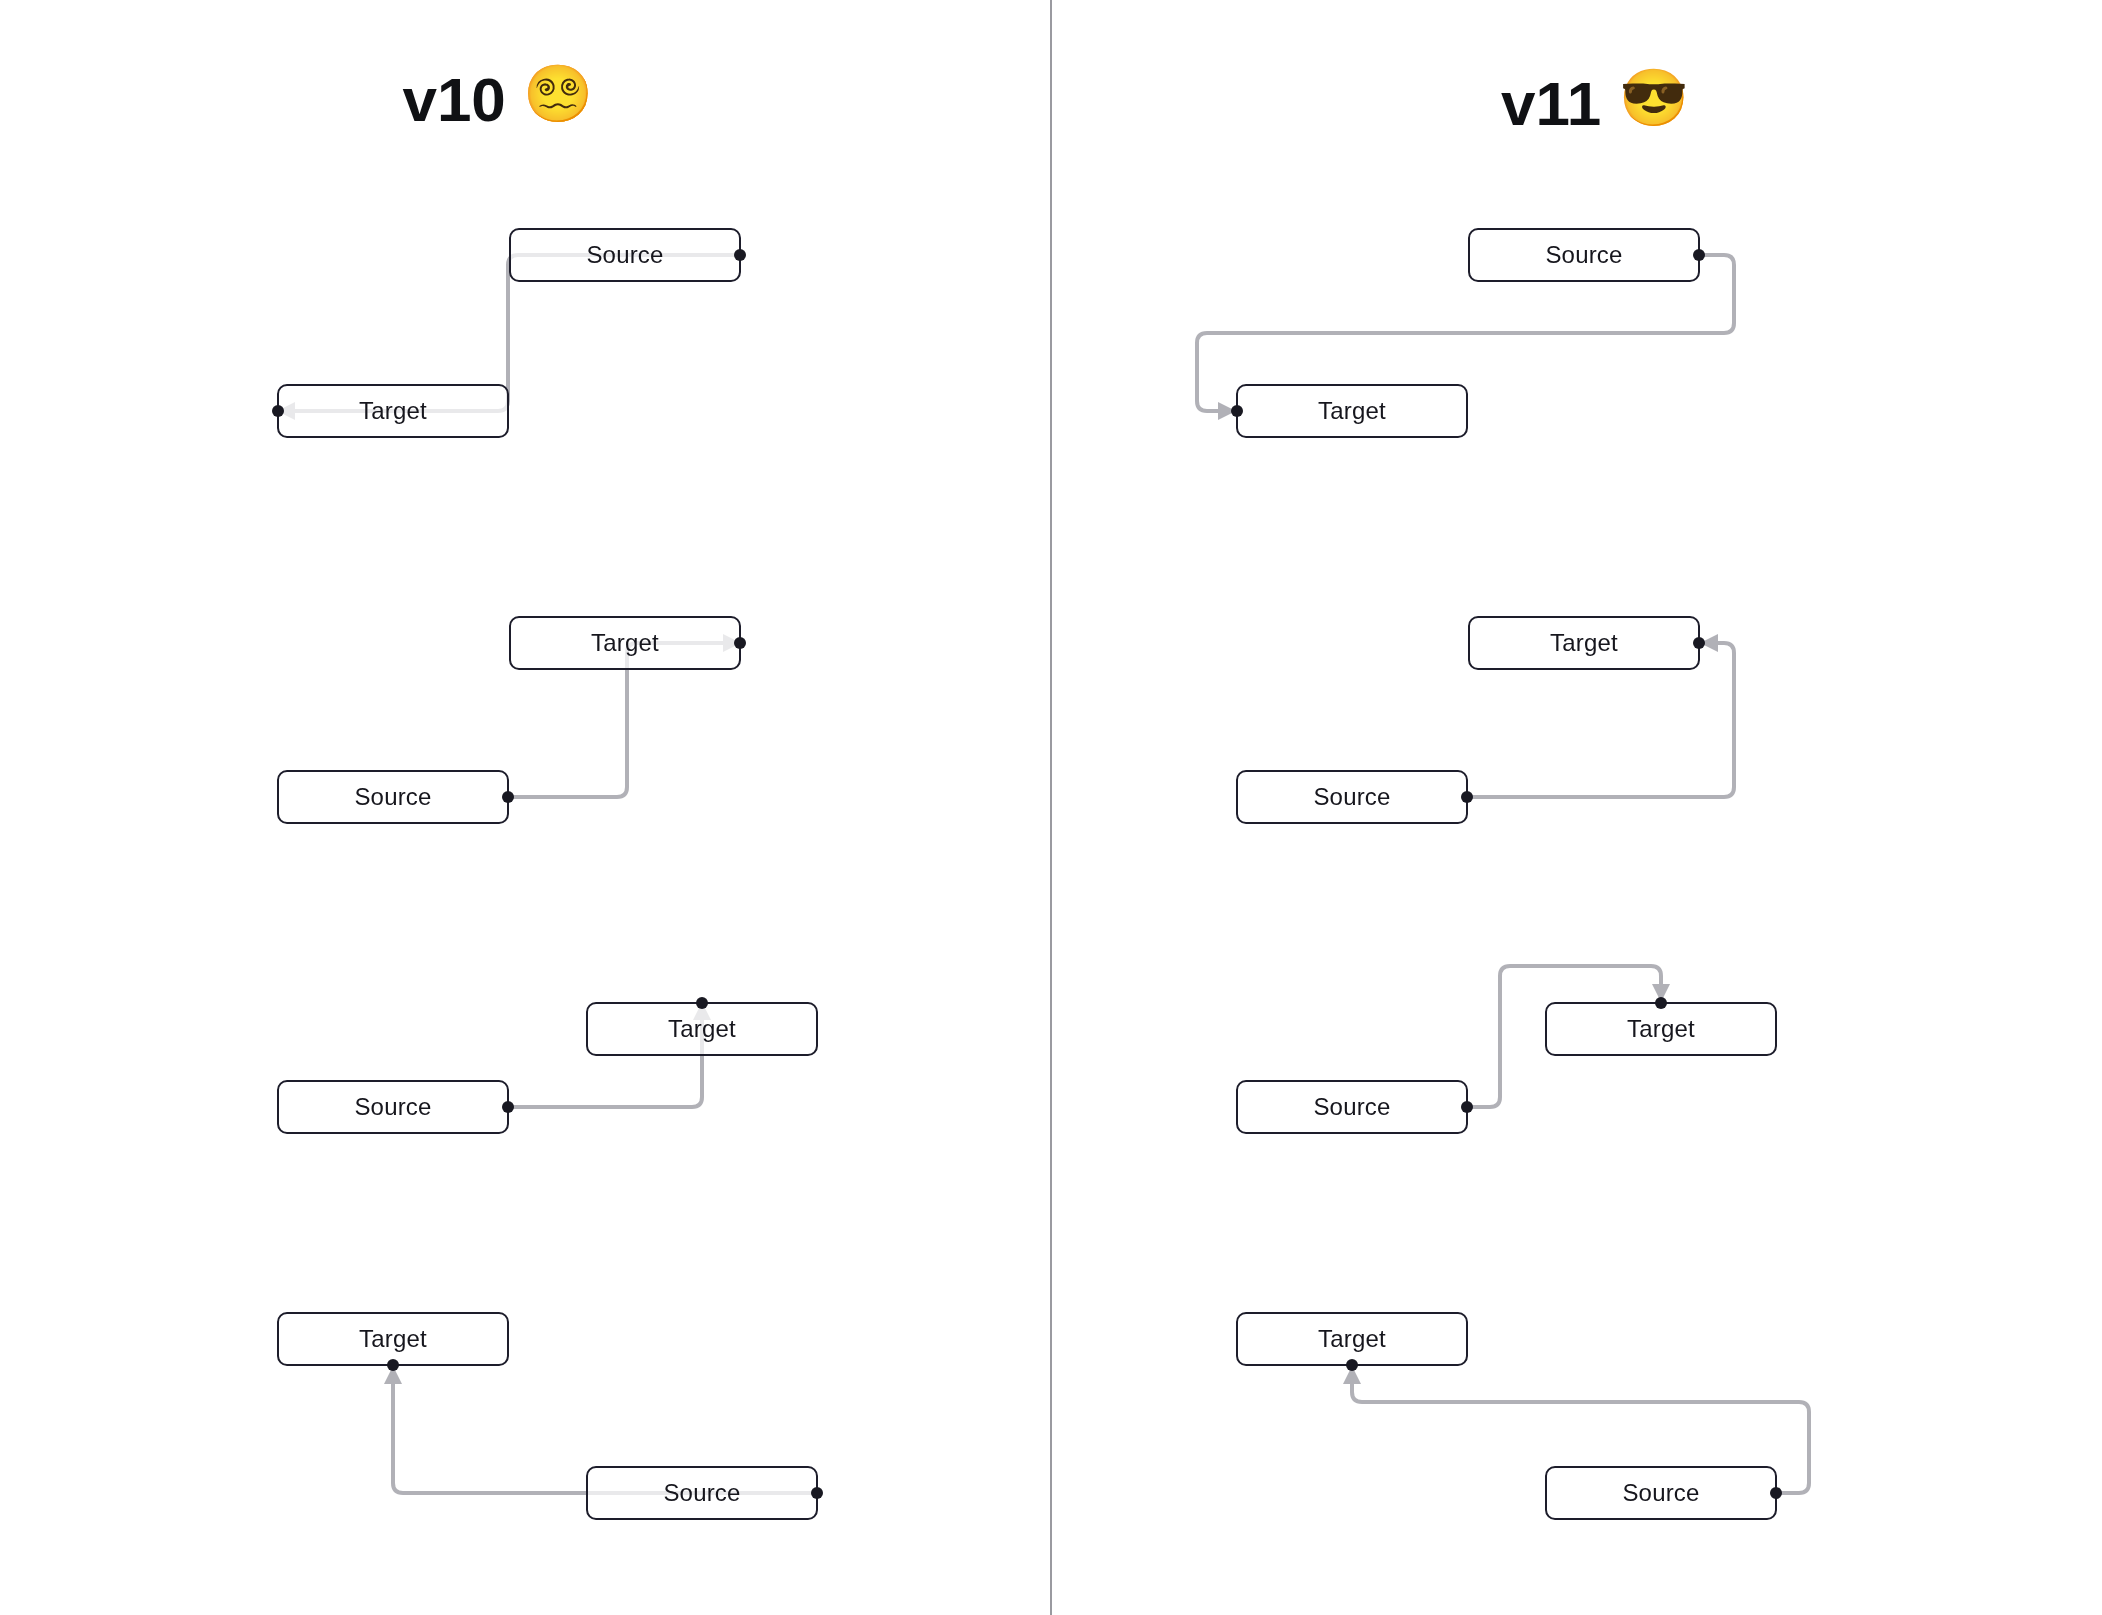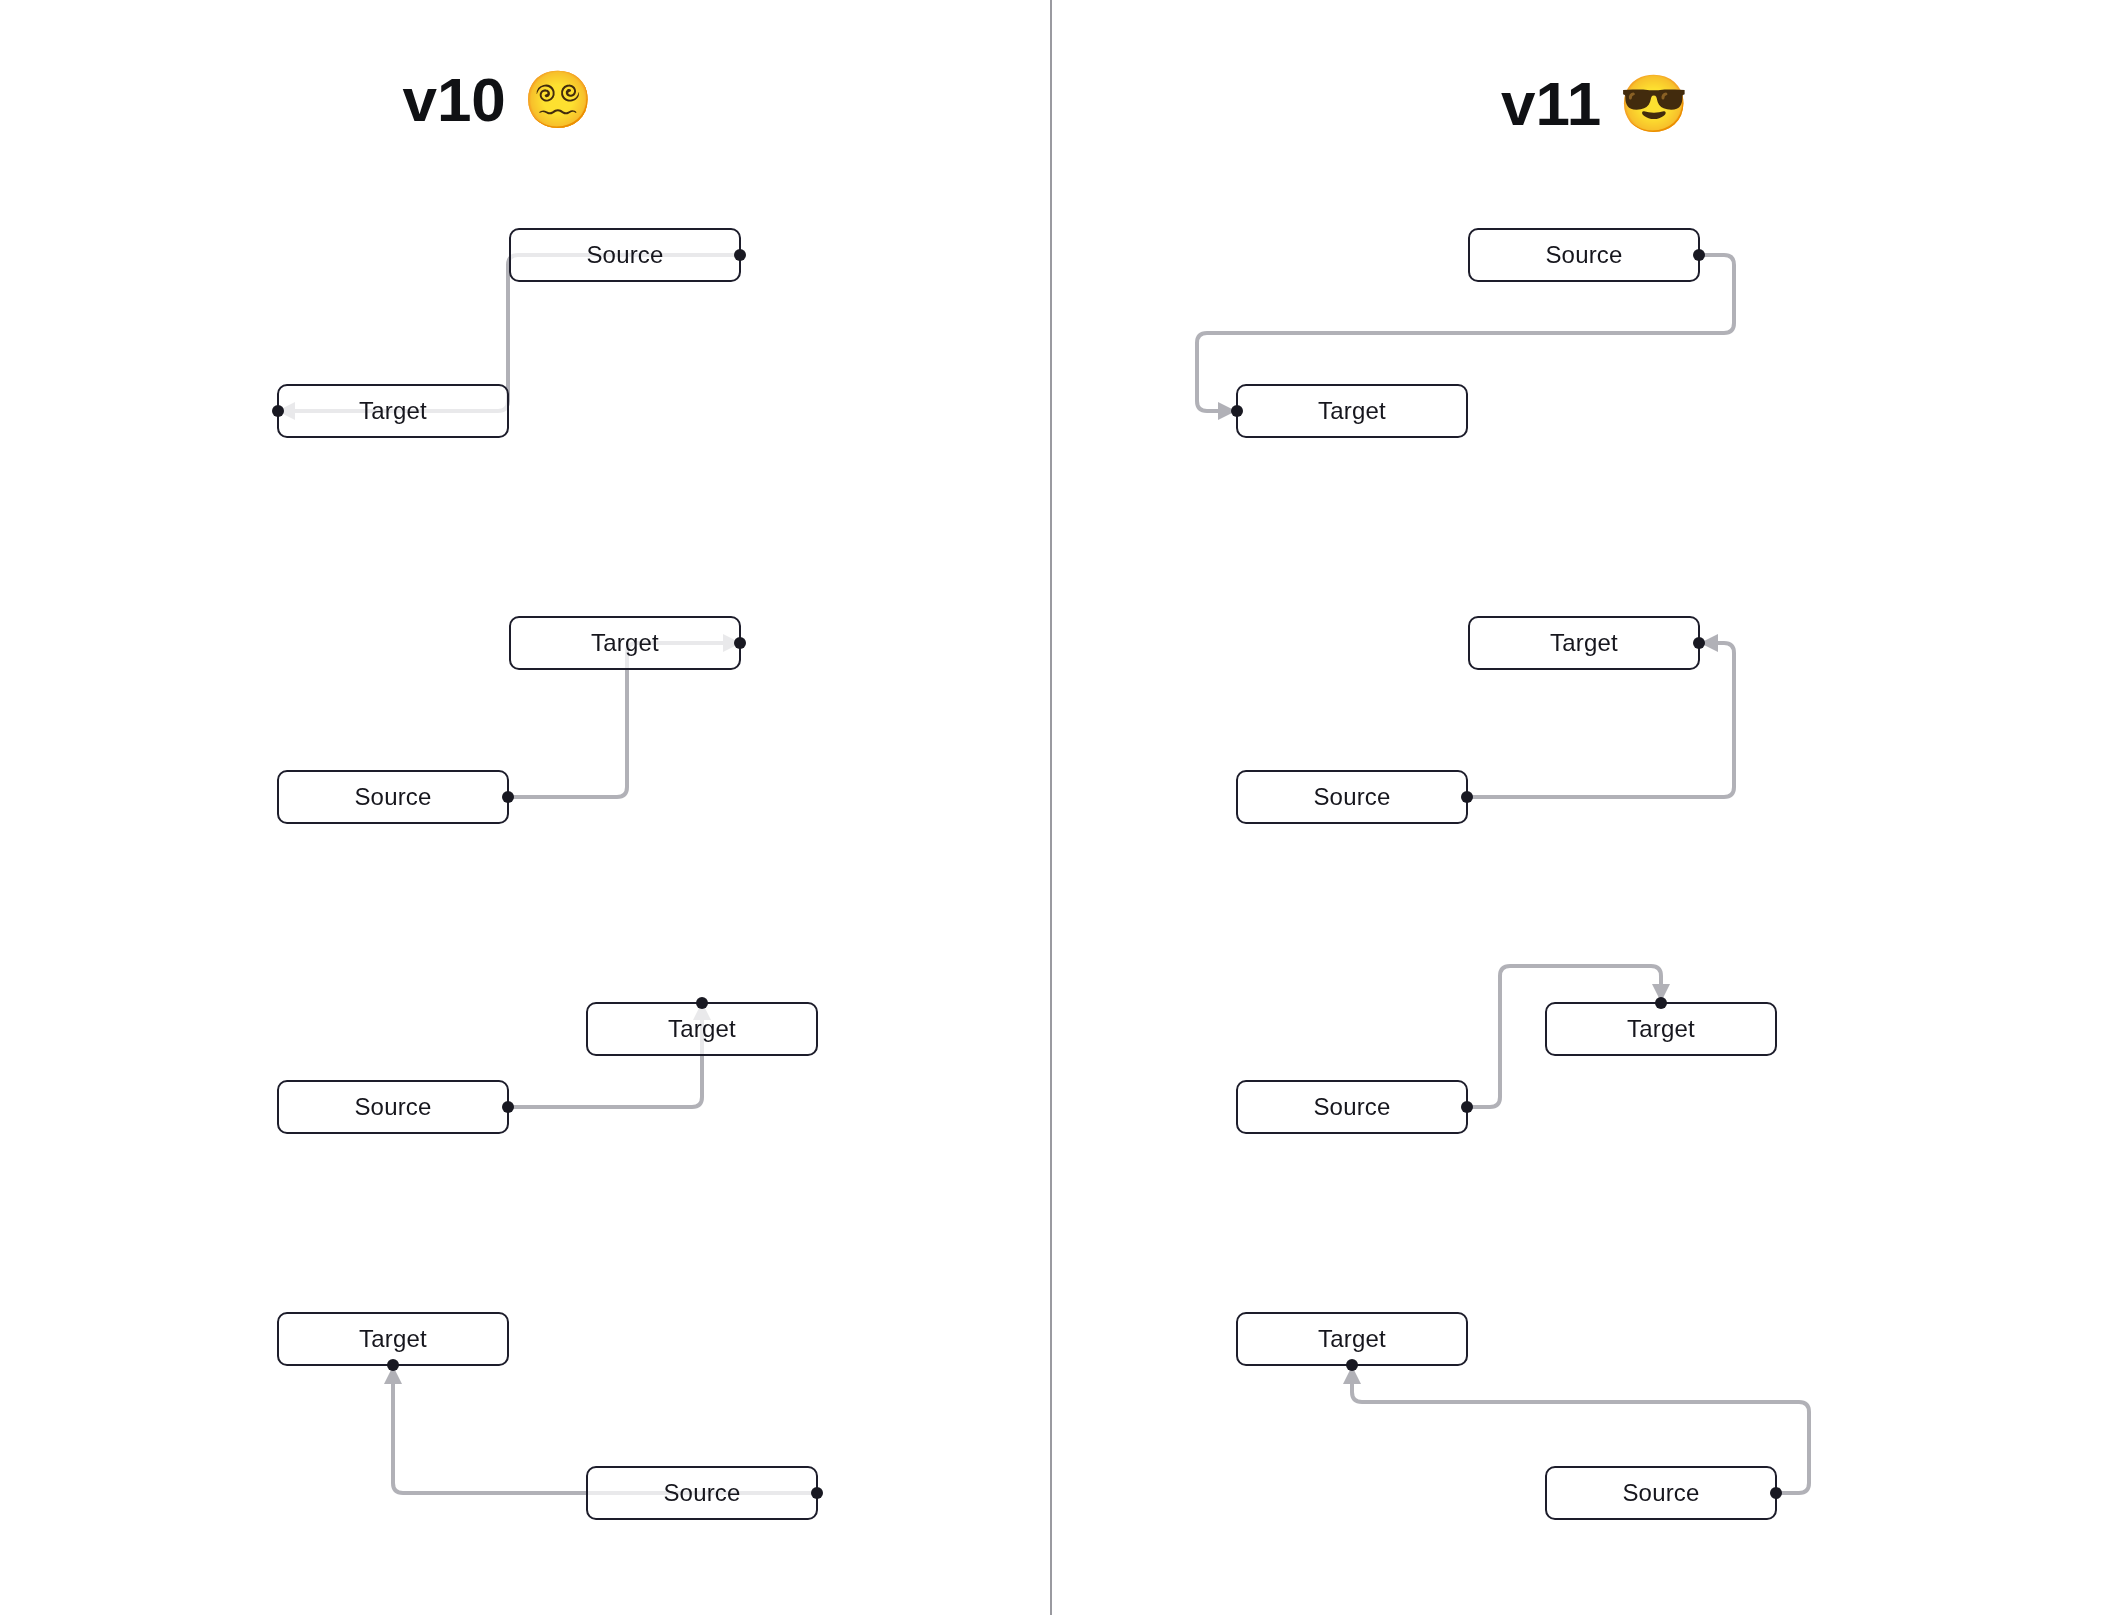--- a/index.html
+++ b/index.html
@@ -12,21 +12,21 @@
   }
   #canvas { position: absolute; inset: 0; width: 2102px; height: 1615px; }
   #edge-layer { position: absolute; left: 0; top: 0; z-index: 1; }
   #node-layer { position: absolute; inset: 0; z-index: 2; }
   .divider {
     position: absolute; top: 0; bottom: 0; width: 2px;
     background: #9a9aa0; z-index: 0;
   }
   .panel-title {
     position: absolute; z-index: 4;
-    display: flex; align-items: center; gap: 18px;
+    display: flex; align-items: flex-start; gap: 18px;
     transform: translateX(-50%);
     font-weight: 700; font-size: 62px; line-height: 1.1;
     color: #101114; white-space: nowrap;
   }
   .panel-title .emoji { font-size: 56px; font-weight: 400; line-height: 1; }
   .node {
     position: absolute; box-sizing: border-box;
     border: 2px solid #1d1d2b; border-radius: 10px;
     background: rgba(255,255,255,0.72);
     display: flex; align-items: center; justify-content: center;

